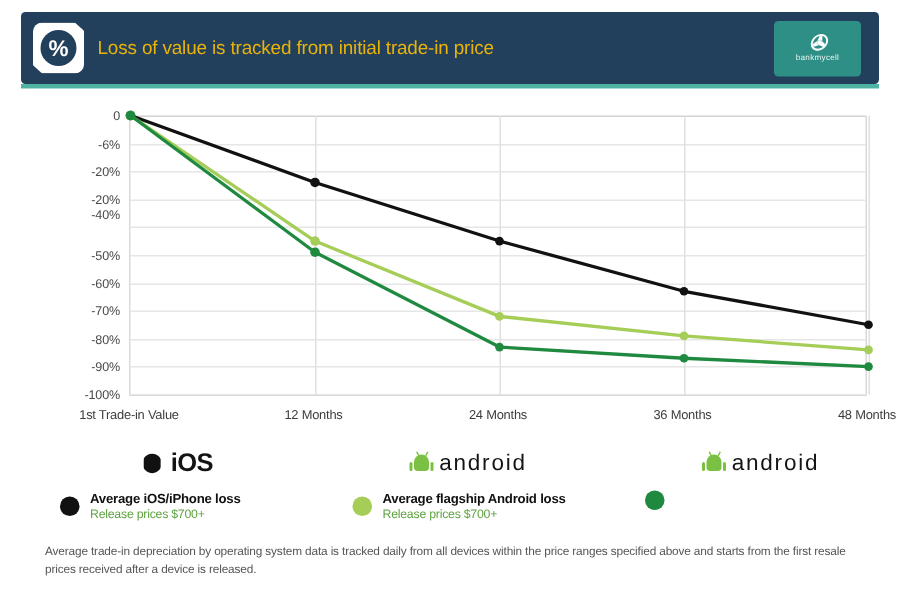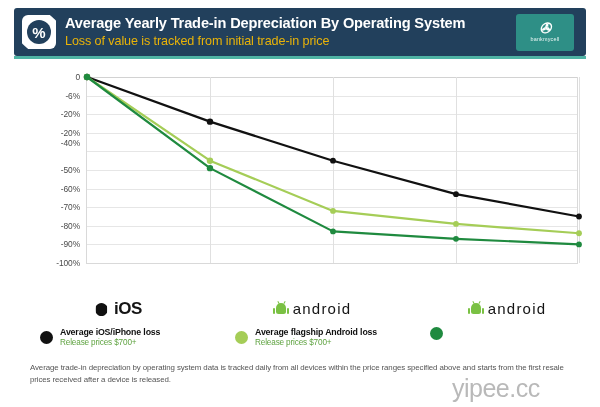--- a/index.html
+++ b/index.html
@@ -144,21 +144,20 @@
 <body>
 
 <div class="card">
 
   <div class="header">
     <div class="pct-badge">
       <div class="shape"></div>
       <div class="circ">%</div>
     </div>
     <div class="header-text">
-      <div class="h-title">Average Yearly Trade-in Depreciation By Operating System</div>
       <div class="h-sub">Loss of value is tracked from initial trade-in price</div>
     </div>
     <div class="logo-box">
       <div class="logo-mark">✇</div>
       <div class="logo-name">bankmycell</div>
     </div>
   </div>
   <div class="header-accent"></div>
 
   <div class="plot-wrap">
@@ -208,20 +207,27 @@
           <circle cx="492" cy="156.23999999999998" r="2.9" fill="#a5cd57"></circle>
           <polyline points="0,0 123,91.14 246,154.38 369,161.82 492,167.4" fill="none" stroke="#1f8a3f" stroke-width="2.2" stroke-linejoin="round" stroke-linecap="round"></polyline>
           <circle cx="0" cy="0" r="3.2" fill="#1f8a3f"></circle>
           <circle cx="123" cy="91.14" r="3.2" fill="#1f8a3f"></circle>
           <circle cx="246" cy="154.38" r="2.9" fill="#1f8a3f"></circle>
           <circle cx="369" cy="161.82" r="2.9" fill="#1f8a3f"></circle>
           <circle cx="492" cy="167.4" r="2.9" fill="#1f8a3f"></circle>
         </svg>
     </div>
     <div class="plot-bottom"></div>
+    <div class="xlabels" id="xlabels">
+        <div class="xlabel" style="left: 0px;">1st Trade-in Value</div>
+        <div class="xlabel" style="left: 123px;">12 Months</div>
+        <div class="xlabel" style="left: 246px;">24 Months</div>
+        <div class="xlabel" style="left: 369px;">36 Months</div>
+        <div class="xlabel" style="left: 492px;">48 Months</div>
+      </div>
   </div>
 
   <div class="legend" id="legend">
       <div class="legend-col" style="left: 18px;">
         <div class="legend-brand">
           <span class="apple-glyph" style="font-family: &quot;DejaVu Sans&quot;, sans-serif; clip-path: polygon(12% 0px, 88% 0px, 88% 100%, 12% 100%);">●</span>
           <span class="brand-name">iOS</span>
         </div>
         <div class="legend-row">
           <span class="legend-dot" style="background: rgb(17, 17, 17);"></span>
@@ -268,15 +274,14 @@
           <span class="legend-texts">
           </span>
         </div>
       </div>
     </div>
 
   <div class="footer">
     <span>Average trade-in depreciation by operating system data is tracked daily from all devices within the price ranges specified above and</span>
     <span>starts from the first resale prices received after a device is released.</span>
   </div>
-  <div class="watermark">yipee.cc</div>
 
 </div>
 
 </body></html>

